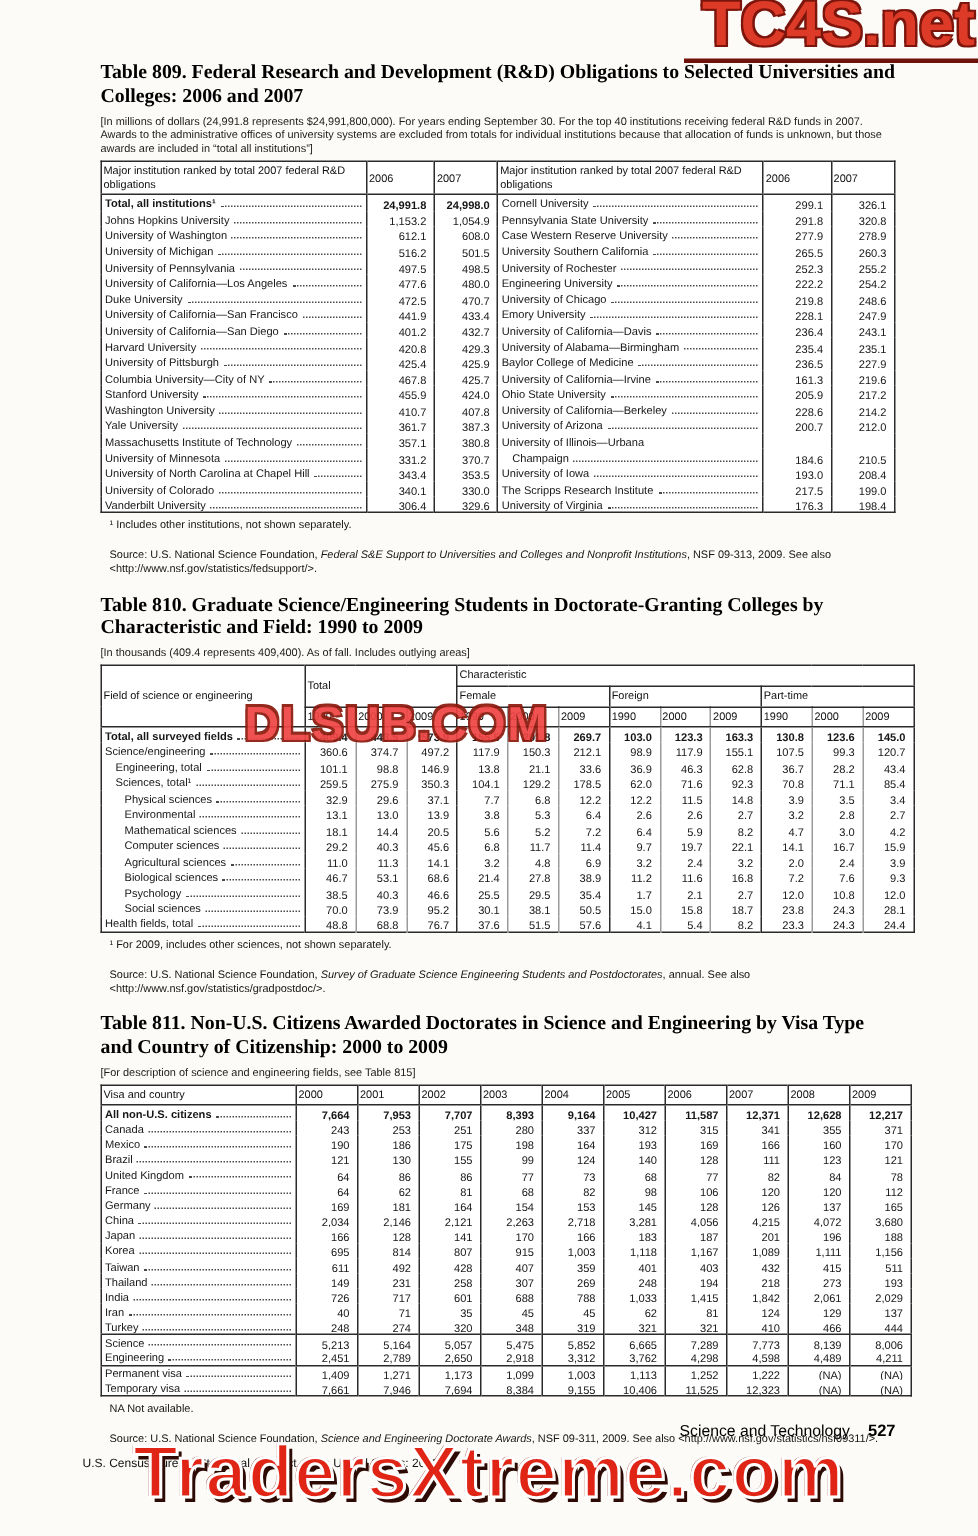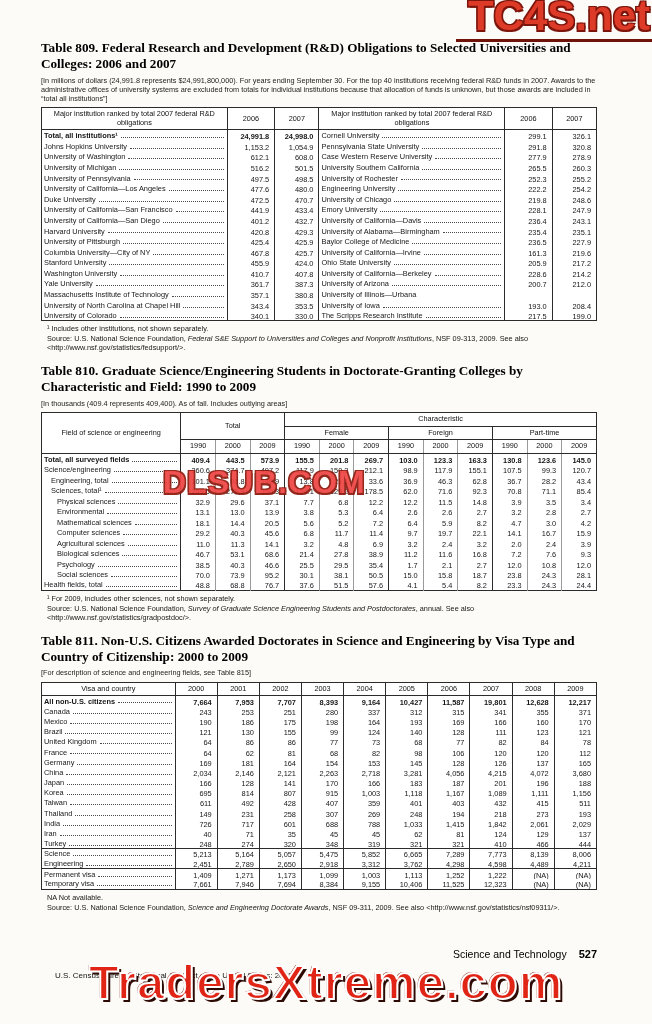--- a/index.html
+++ b/index.html
@@ -1,41 +1,41 @@
 <!DOCTYPE html>
 <html><head>
 <meta charset="utf-8">
 <style>
   *{margin:0;padding:0;box-sizing:border-box}
   html,body{background:#e9e9e9}
   body{width:652px;height:1024px;position:relative;overflow:hidden;margin:0 auto;
        background:#fcfbf7;color:#161616;font-family:"Liberation Sans",sans-serif}
-  .page{position:absolute;inset:0;padding:40px 55px 0 41px}
+  .page{position:absolute;inset:0;padding:40px 55px 0 67px}
   section{margin-top:11px}
   section.first{margin-top:0}
   .tbl-title{font-family:"Liberation Serif",serif;font-size:13.2px;line-height:1.2;font-weight:700;color:#000;margin-bottom:4px}
   .note{font-size:7.3px;line-height:1.26;margin-bottom:4px;color:#1c1c1c}
   table.datatbl{width:100%;border-collapse:collapse;table-layout:fixed;border:1px solid #2b2b2b;background:#fff}
-  .datatbl th{font-weight:400;font-size:7.3px;line-height:1.18;text-align:center;vertical-align:middle;
+  .datatbl th{font-weight:400;font-size:7.3px;line-height:1.18;text-align:left;vertical-align:middle;
               padding:2px 1px;border-bottom:1px solid #2b2b2b;color:#111;overflow:hidden}
   .datatbl td{font-size:7.4px;line-height:1;height:10.5px;padding:0 2px;vertical-align:bottom;overflow:hidden}
   .t809 td{height:10.6px}
   .t811 td{height:10.2px}
   td.num{text-align:right;padding-right:5px;white-space:nowrap}
   .bold,td.bold{font-weight:700}
   .nm{display:flex;align-items:flex-end;white-space:nowrap;overflow:hidden}
   .nm .t{flex:0 0 auto;padding-bottom:1px}
   .nm .ld{flex:1 1 6px;min-width:4px;border-bottom:1px dotted #4a4a4a;margin:0 1px 2.5px 3px}
   .nm.ind1{padding-left:7px}
   .nm.ind2{padding-left:13px}
   .vl{border-left:1px solid #2b2b2b}
   .vlt{border-left:1px solid #9a9a9a}
   td.sep{border-top:1px solid #2b2b2b}
   .footnote{font-size:7.3px;margin:3px 0 0 6px}
-  .source{font-size:7.3px;line-height:1.25;margin:1px 0 0 6px}
+  .source{font-size:7.3px;line-height:1.25;margin:11px 0 0 6px}
   .source i{font-style:italic}
   .pg-label{position:absolute;top:948px;right:55px;font-size:10.5px;color:#000;z-index:3}
   .pg-label .pgnum{font-weight:700;margin-left:12px;font-size:11px}
   .census{position:absolute;top:971px;left:55px;font-size:8px;color:#111;z-index:3}
   .wm{position:absolute;font-weight:700;z-index:9;pointer-events:none;white-space:nowrap;
       font-family:"Liberation Sans",sans-serif}
   .wm-top{top:-7px;right:0;font-size:42px;line-height:1.1;color:#dd3a28;padding:0 2px 0 12px;
       text-shadow:-1.5px -1.5px 0 #7c150c,1.5px -1.5px 0 #7c150c,-1.5px 1.5px 0 #7c150c,1.5px 1.5px 0 #7c150c;
       border-bottom:3px solid #6f120a}
   .wm-mid{top:464px;left:163px;font-size:32px;letter-spacing:1px;color:#ef4444;opacity:.93;
@@ -357,20 +357,38 @@
               <div class="nm">
                 <span class="t">University of Illinois—Urbana</span>
               </div>
             </td>
             <td class="num vl"></td>
             <td class="num vl"></td>
           </tr>
           <tr>
             <td>
               <div class="nm">
+                <span class="t">University of Minnesota</span>
+                <span class="ld"></span>
+              </div>
+            </td>
+            <td class="num vl">331.2</td>
+            <td class="num vl">370.7</td>
+            <td class="vl">
+              <div class="nm ind1">
+                <span class="t">Champaign</span>
+                <span class="ld"></span>
+              </div>
+            </td>
+            <td class="num vl">184.6</td>
+            <td class="num vl">210.5</td>
+          </tr>
+          <tr>
+            <td>
+              <div class="nm">
                 <span class="t">University of North Carolina at Chapel Hill</span>
                 <span class="ld"></span>
               </div>
             </td>
             <td class="num vl">343.4</td>
             <td class="num vl">353.5</td>
             <td class="vl">
               <div class="nm">
                 <span class="t">University of Iowa</span>
                 <span class="ld"></span>
@@ -389,20 +407,38 @@
             <td class="num vl">340.1</td>
             <td class="num vl">330.0</td>
             <td class="vl">
               <div class="nm">
                 <span class="t">The Scripps Research Institute</span>
                 <span class="ld"></span>
               </div>
             </td>
             <td class="num vl">217.5</td>
             <td class="num vl">199.0</td>
+          </tr>
+          <tr>
+            <td>
+              <div class="nm">
+                <span class="t">Vanderbilt University</span>
+                <span class="ld"></span>
+              </div>
+            </td>
+            <td class="num vl">306.4</td>
+            <td class="num vl">329.6</td>
+            <td class="vl">
+              <div class="nm">
+                <span class="t">University of Virginia</span>
+                <span class="ld"></span>
+              </div>
+            </td>
+            <td class="num vl">176.3</td>
+            <td class="num vl">198.4</td>
           </tr>
         </tbody>
       </table>
     <p class="footnote">¹ Includes other institutions, not shown separately.</p>
     <p class="source"><span>Source: U.S. National Science Foundation, </span><i>Federal S&amp;E Support to Universities and Colleges and Nonprofit Institutions</i><span>, NSF 09-313, 2009. See also &lt;http://www.nsf.gov/statistics/fedsupport/&gt;.</span></p>
   </section>
 
   <section>
     <h2 class="tbl-title">Table 810. Graduate Science/Engineering Students in Doctorate-Granting Colleges by Characteristic and Field: 1990 to 2009</h2>
     <p class="note">[In thousands (409.4 represents 409,400). As of fall. Includes outlying areas]</p>
@@ -755,21 +791,21 @@
                 <span class="ld"></span>
               </div>
             </td>
             <td class="num vl bold">7,664</td>
             <td class="num vl bold">7,953</td>
             <td class="num vl bold">7,707</td>
             <td class="num vl bold">8,393</td>
             <td class="num vl bold">9,164</td>
             <td class="num vl bold">10,427</td>
             <td class="num vl bold">11,587</td>
-            <td class="num vl bold">19,801</td>
+            <td class="num vl bold">12,371</td>
             <td class="num vl bold">12,628</td>
             <td class="num vl bold">12,217</td>
           </tr>
           <tr>
             <td>
               <div class="nm">
                 <span class="t">Canada</span>
                 <span class="ld"></span>
               </div>
             </td>

